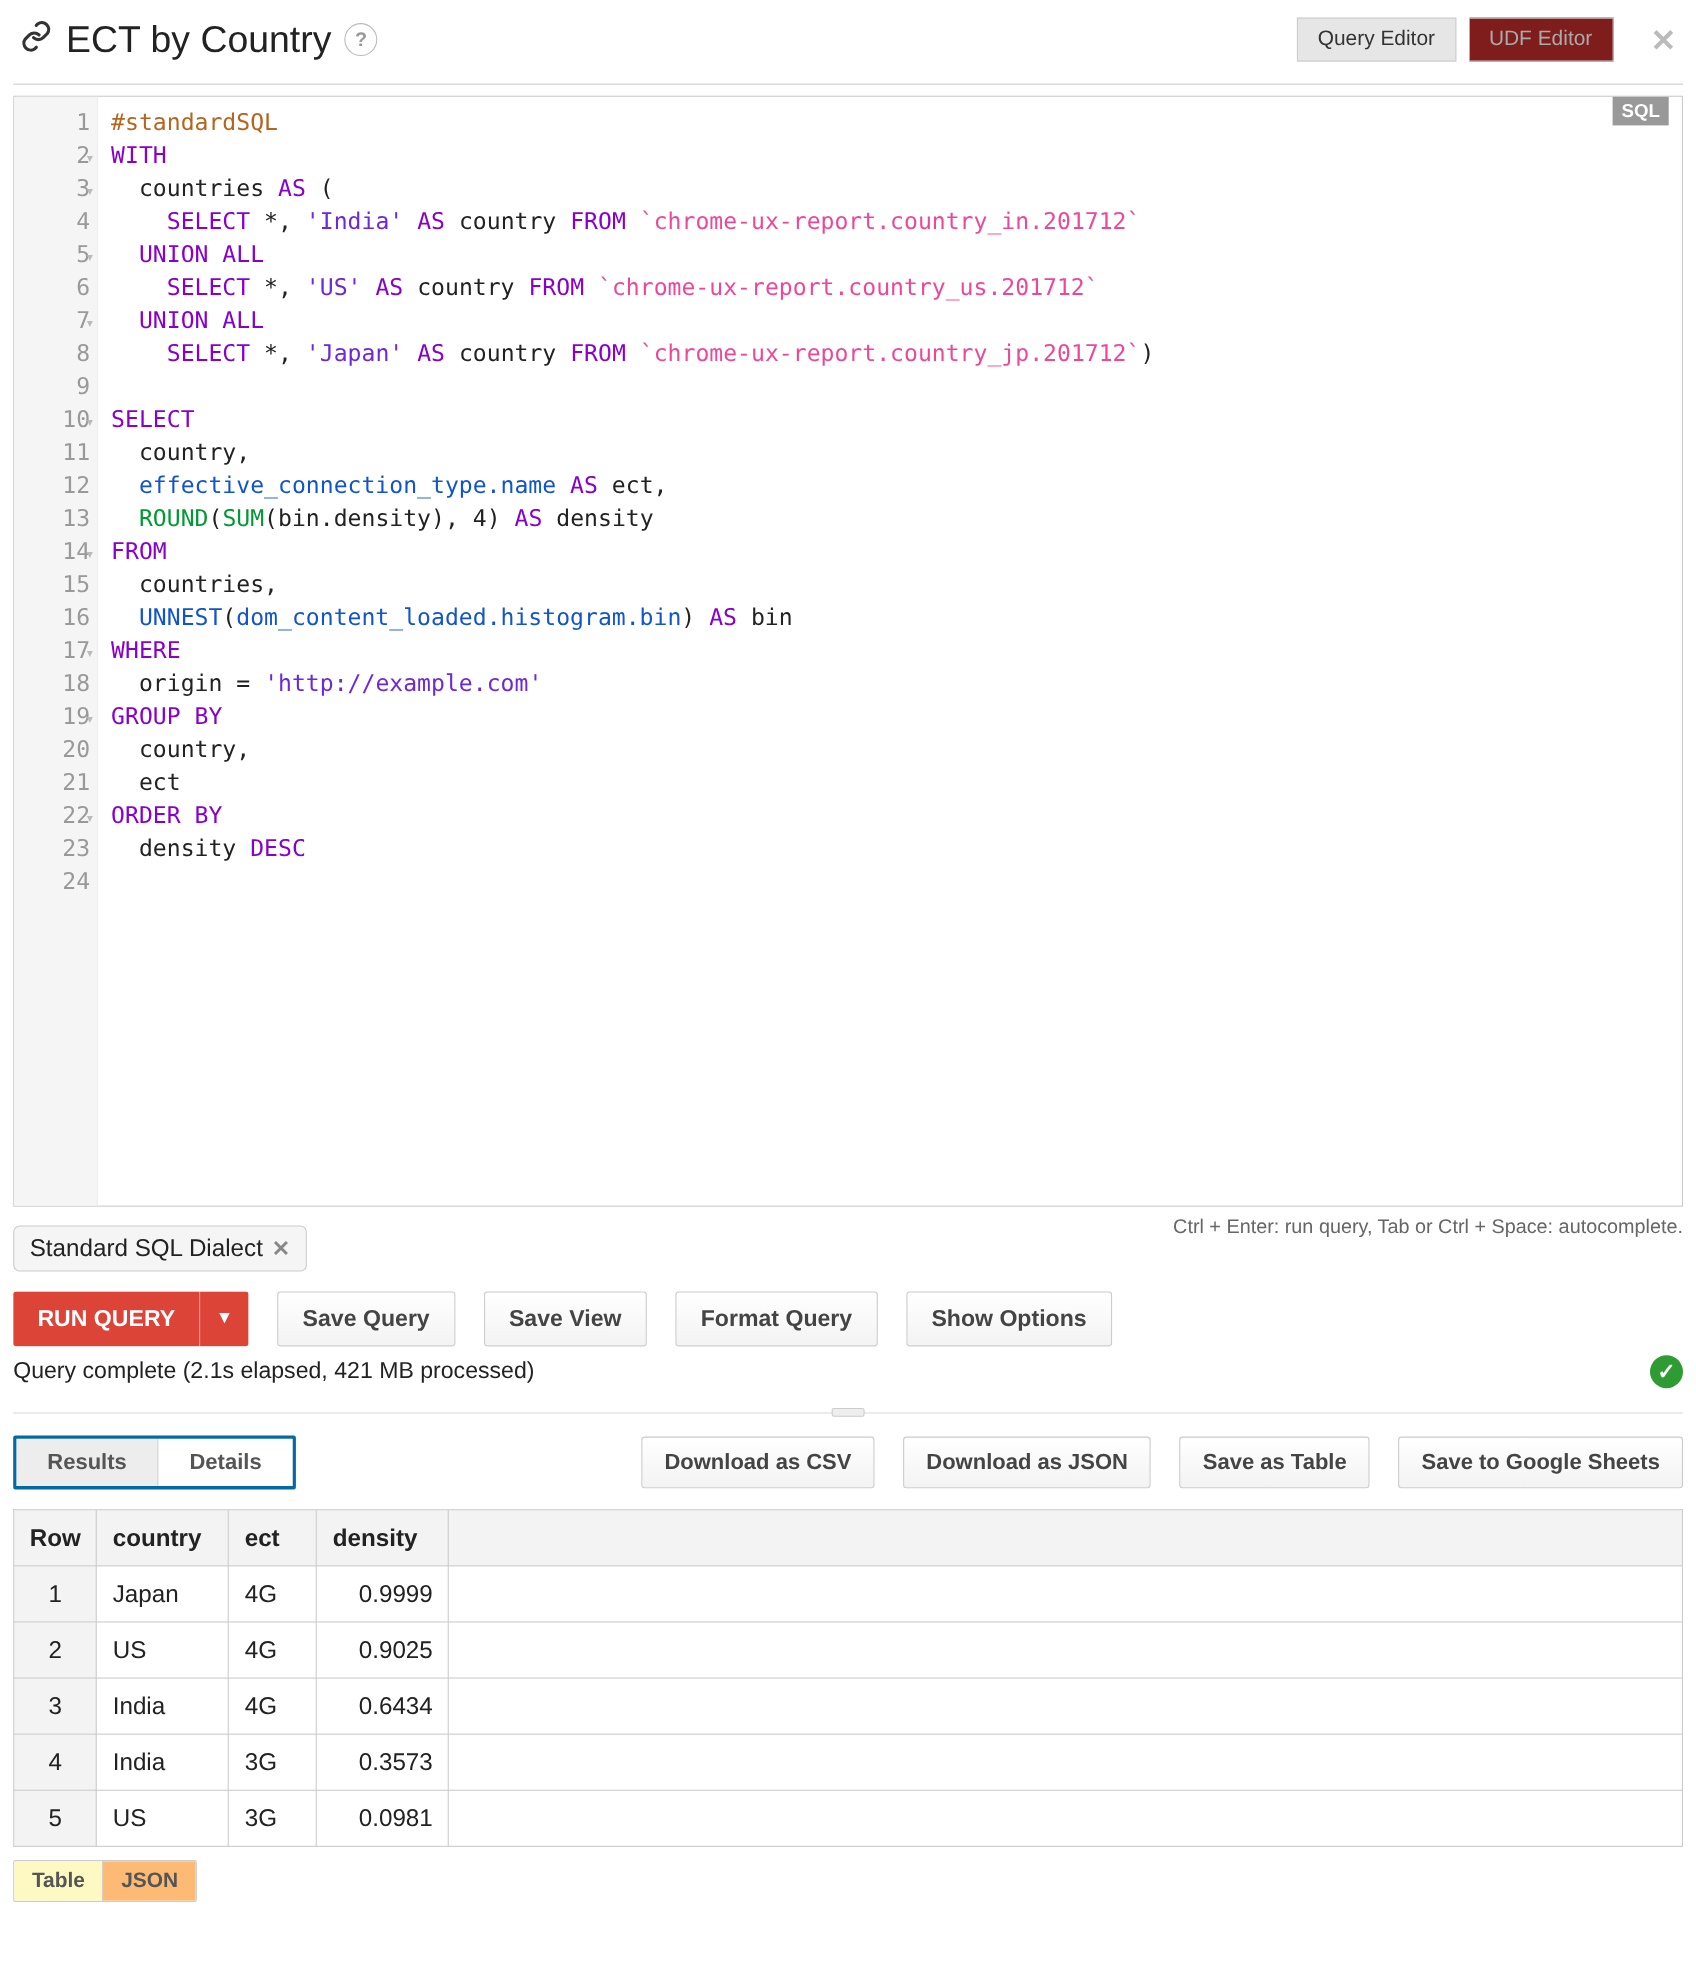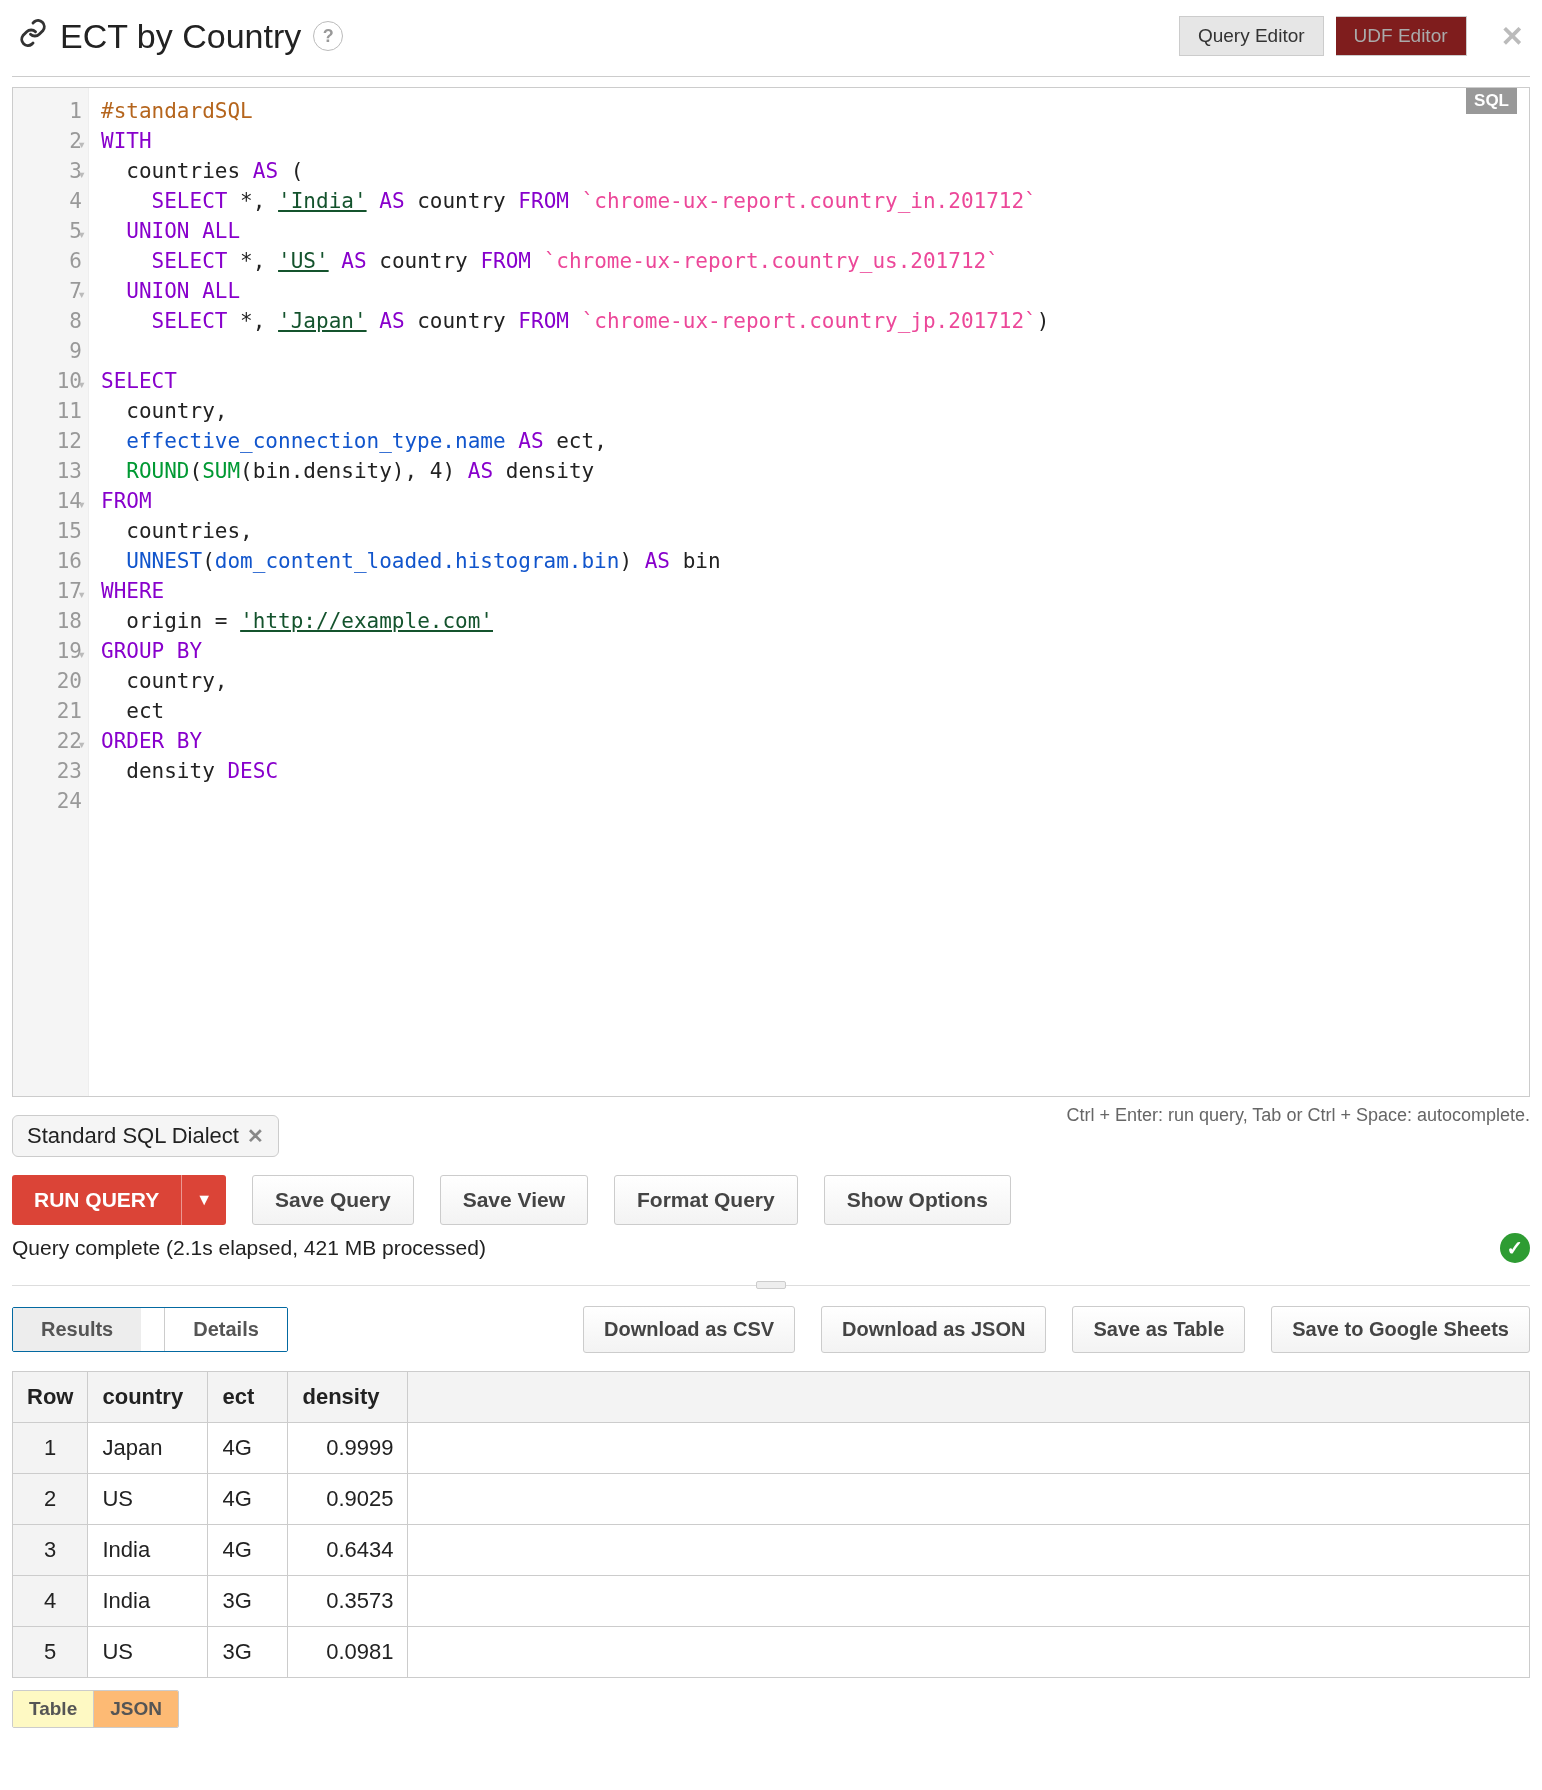--- a/index.html
+++ b/index.html
@@ -50,21 +50,21 @@
   .gutter {
     background: #f5f5f5; border-right: 1px solid #eee;
     text-align: right; padding: 8px 6px 8px 10px; color: #999;
     user-select: none; flex: none; width: 76px;
   }
   .gutter .ln { display: block; position: relative; height: 30px;}
   .fold { color:#bbb; font-size:14px; position:absolute; right:-4px; top:3px;}
   .code { padding: 8px 12px; white-space: pre; flex: 1; overflow: hidden;}
   .c-dir  { color: #b5651d; } 
   .c-kw   { color: #8800cc; } 
-  .c-str  { color: #14532d; text-decoration: underline; } 
+  .c-str  { color: #6d28d9; } 
   .c-tbl  { color: #ec4899; } 
   .c-fn   { color: #1155cc; } 
   .c-agg  { color: #009933; } 
   .c-pl   { color: #222;    }
 
   
   .hint { text-align: right; font-size: 18px; color: #666; margin-top: 8px;}
   .chip {
     display: inline-flex; align-items: center; gap: 8px;
     border: 1px solid #ccc; border-radius: 6px; background: #f5f5f5;
@@ -100,21 +100,21 @@
   }
 
   .divider { height:1px; background:#ddd; margin:22px 0 20px; position:relative;}
   .grip {
     position:absolute; left:50%; top:-4px; transform:translateX(-50%);
     width:30px; height:8px; background:#eee; border:1px solid #ccc; border-radius:2px;
   }
 
   
   .results-bar { display:flex; align-items:center; gap:0; }
-  .results-tabs { display:flex; border:1px solid #0369a1; border-radius:2px; overflow:hidden;gap:23px;}
+  .results-tabs { display:flex; border:3px solid #0369a1; border-radius:2px; overflow:hidden;}
   .results-tab { padding:10px 28px; font-size:20px; font-weight:bold; color:#555; cursor:pointer; background:#fff;}
   .results-tab.active { background:#ededed; }
   .results-tab + .results-tab { border-left:1px solid #ccc; }
   .results-actions { margin-left:auto; display:flex; gap:26px;}
   .results-actions .btn { padding:11px 20px; font-size:20px;}
 
   table.results {
     width:100%; border-collapse:collapse; margin-top:18px; border:1px solid #ccc;
     font-size:22px;
   }

